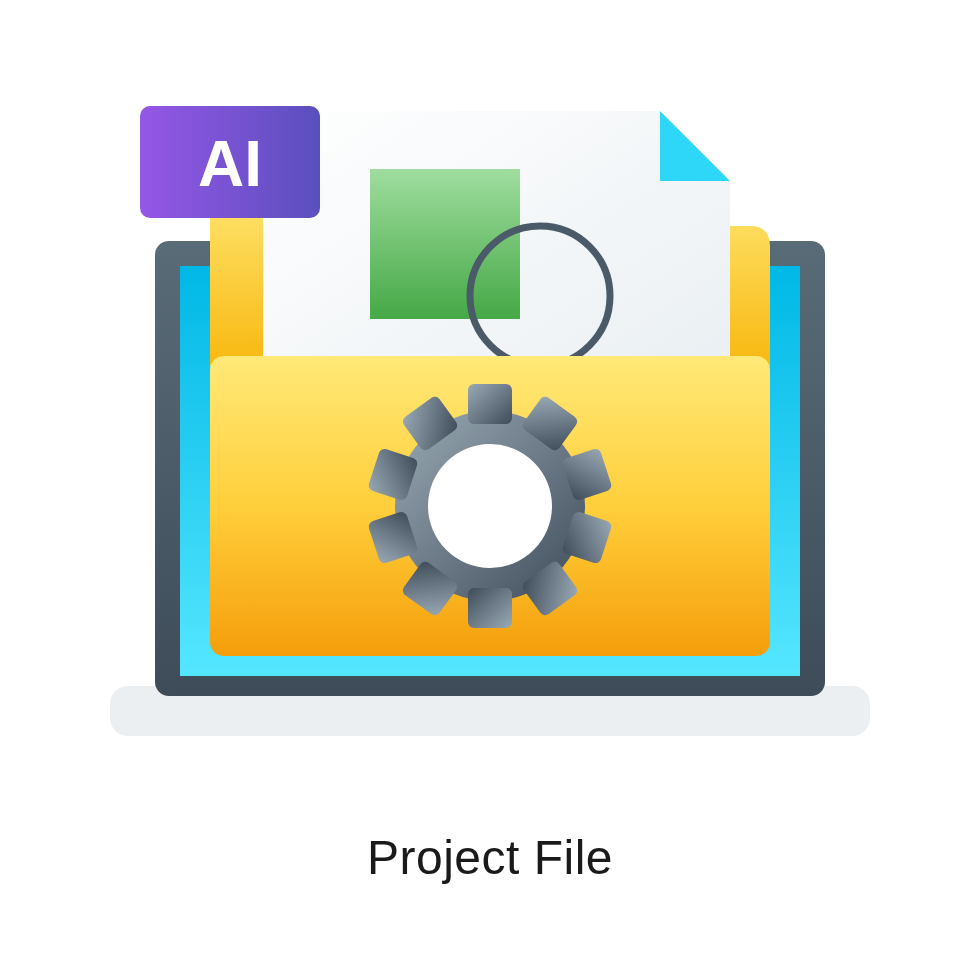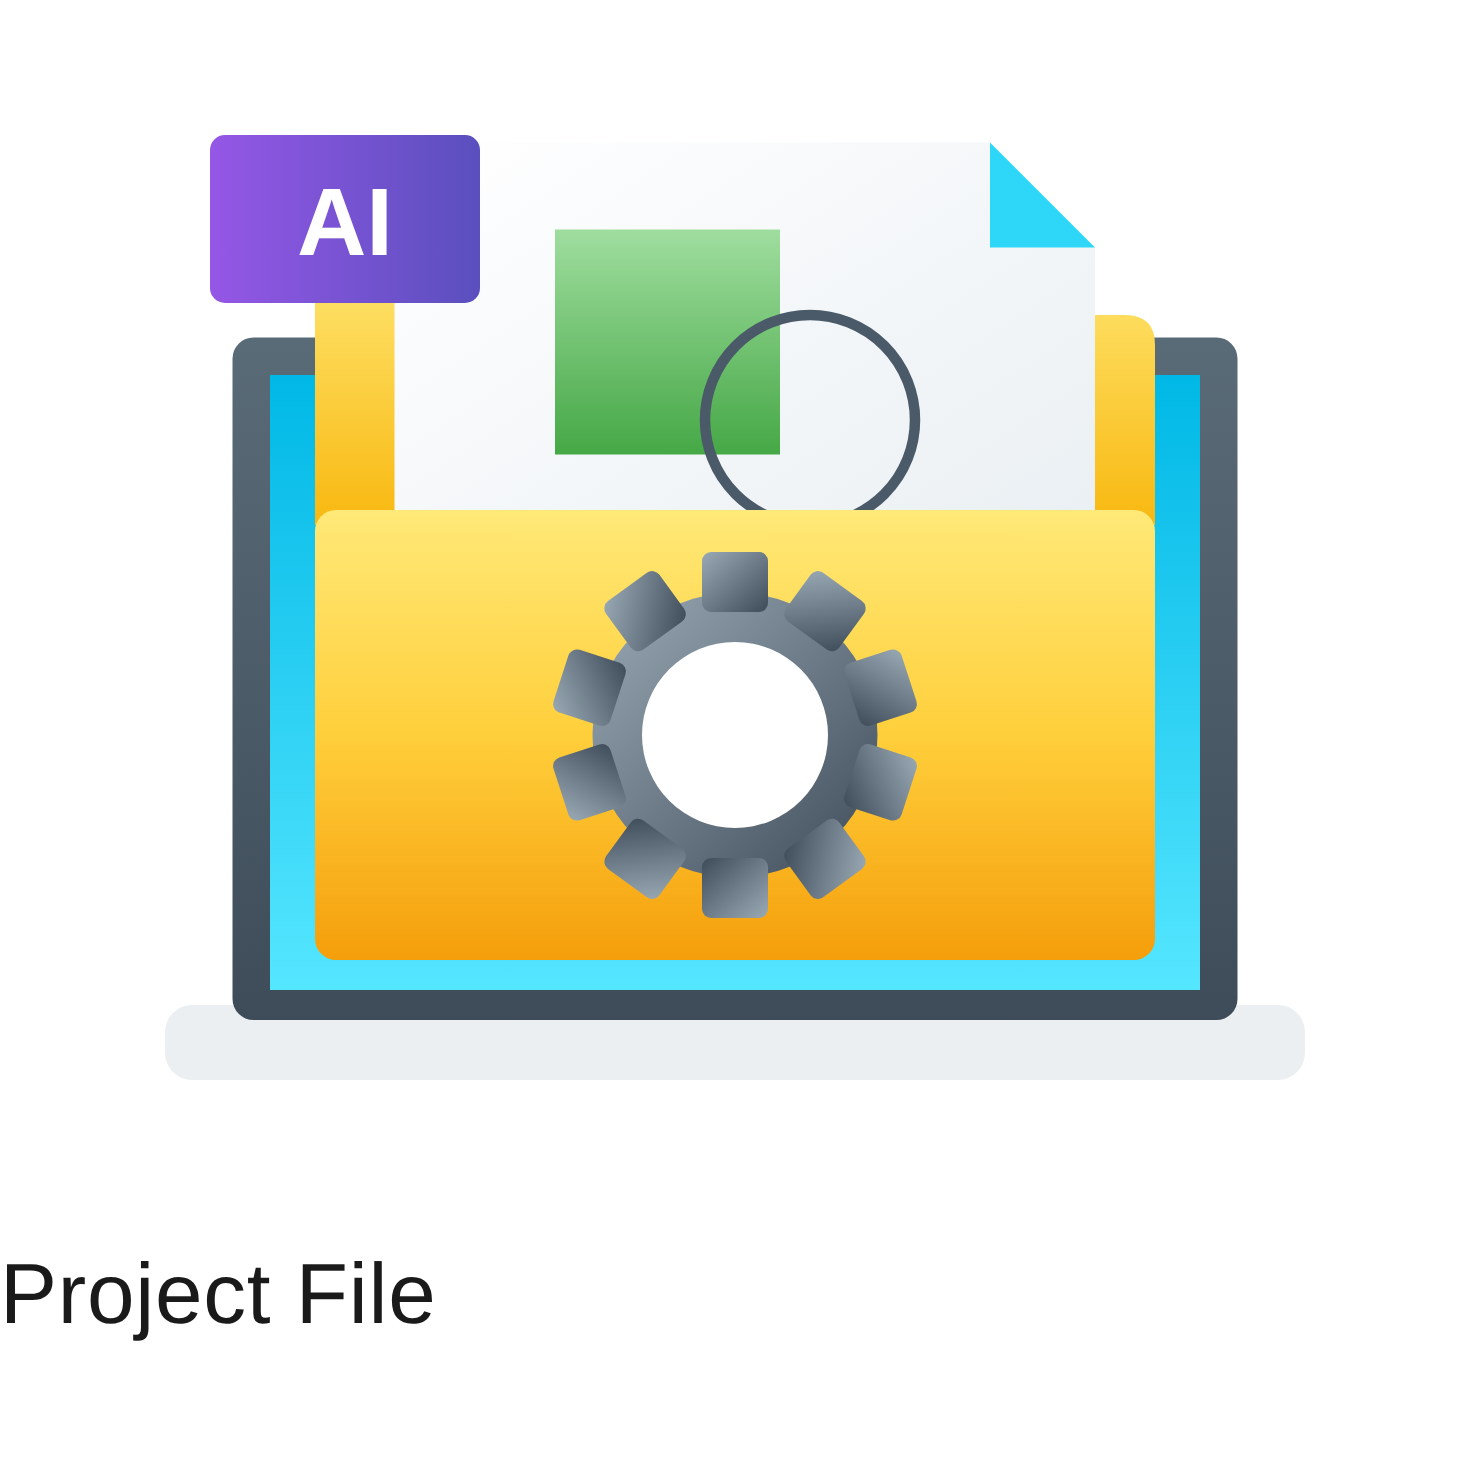--- a/index.html
+++ b/index.html
@@ -6,30 +6,31 @@
     margin: 0;
     padding: 0;
     width: 980px;
     height: 980px;
     background: #ffffff;
     font-family: "Segoe UI", Arial, sans-serif;
     position: relative;
   }
   .stage {
     position: absolute;
-    left: 0; top: 0;
+    left: 0; top: 16px;
     width: 980px;
     height: 876px;
   }
   .caption {
     position: absolute;
     left: 0;
     width: 980px;
     top: 830px;
-    font-size: 57px;
+    text-align: center;
+    font-size: 48px;
     color: #1a1a1a;
     font-weight: 400;
     letter-spacing: 0.5px;
   }
 </style>
 </head>
 <body>
 
 <div class="stage">
   <svg width="980" height="980" viewBox="0 0 980 980">

